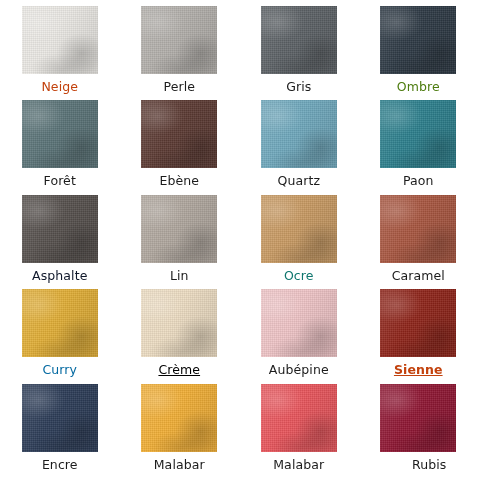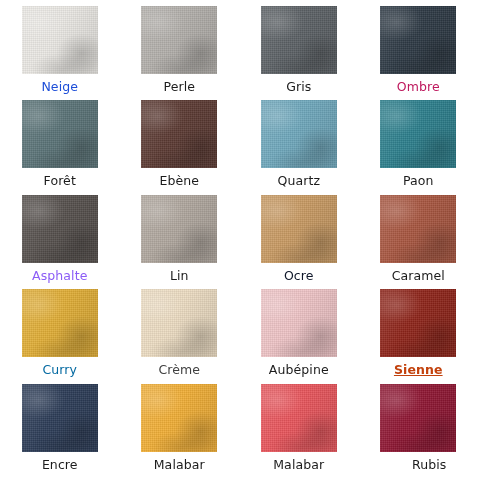--- a/index.html
+++ b/index.html
@@ -84,21 +84,21 @@
 </head>
 <body>
 
 <div id="palette-grid" style="background: rgb(255, 255, 255);">
     <div class="swatch-cell">
       <div class="swatch-chip" style="background: rgb(234, 232, 228);">
         <span class="tex-a"></span>
         <span class="tex-b"></span>
         <span class="tex-c"></span>
       </div>
-      <div class="swatch-label" style="color: #1d4ed8;">Neige</div>
+      <div class="swatch-label" style="color: #c2410c;">Neige</div>
     </div>
     <div class="swatch-cell">
       <div class="swatch-chip" style="background: rgb(178, 175, 171);">
         <span class="tex-a"></span>
         <span class="tex-b"></span>
         <span class="tex-c"></span>
       </div>
       <div class="swatch-label" style="color: rgb(28, 28, 28);">Perle</div>
     </div>
     <div class="swatch-cell">
@@ -108,21 +108,21 @@
         <span class="tex-c"></span>
       </div>
       <div class="swatch-label" style="color: rgb(28, 28, 28);">Gris</div>
     </div>
     <div class="swatch-cell">
       <div class="swatch-chip" style="background: rgb(45, 57, 68);">
         <span class="tex-a"></span>
         <span class="tex-b"></span>
         <span class="tex-c"></span>
       </div>
-      <div class="swatch-label" style="color: #be185d;">Ombre</div>
+      <div class="swatch-label" style="color: #4d7c0f;">Ombre</div>
     </div>
     <div class="swatch-cell">
       <div class="swatch-chip" style="background: rgb(90, 115, 119);">
         <span class="tex-a"></span>
         <span class="tex-b"></span>
         <span class="tex-c"></span>
       </div>
       <div class="swatch-label" style="color: rgb(28, 28, 28);">Forêt</div>
     </div>
     <div class="swatch-cell">
@@ -148,37 +148,37 @@
         <span class="tex-c"></span>
       </div>
       <div class="swatch-label" style="color: rgb(28, 28, 28);">Paon</div>
     </div>
     <div class="swatch-cell">
       <div class="swatch-chip" style="background: rgb(86, 80, 77);">
         <span class="tex-a"></span>
         <span class="tex-b"></span>
         <span class="tex-c"></span>
       </div>
-      <div class="swatch-label" style="color: #8b5cf6;">Asphalte</div>
+      <div class="swatch-label" style="color: #0f172a;">Asphalte</div>
     </div>
     <div class="swatch-cell">
       <div class="swatch-chip" style="background: rgb(176, 167, 158);">
         <span class="tex-a"></span>
         <span class="tex-b"></span>
         <span class="tex-c"></span>
       </div>
       <div class="swatch-label" style="color: rgb(28, 28, 28);">Lin</div>
     </div>
     <div class="swatch-cell">
       <div class="swatch-chip" style="background: rgb(200, 154, 99);">
         <span class="tex-a"></span>
         <span class="tex-b"></span>
         <span class="tex-c"></span>
       </div>
-      <div class="swatch-label" style="color: #0f172a;">Ocre</div>
+      <div class="swatch-label" style="color: #0f766e;">Ocre</div>
     </div>
     <div class="swatch-cell">
       <div class="swatch-chip" style="background: rgb(168, 86, 64);">
         <span class="tex-a"></span>
         <span class="tex-b"></span>
         <span class="tex-c"></span>
       </div>
       <div class="swatch-label" style="color: rgb(28, 28, 28);">Caramel</div>
     </div>
     <div class="swatch-cell">
@@ -188,21 +188,21 @@
         <span class="tex-c"></span>
       </div>
       <div class="swatch-label" style="color: #0369a1;">Curry</div>
     </div>
     <div class="swatch-cell">
       <div class="swatch-chip" style="background: rgb(236, 220, 194);">
         <span class="tex-a"></span>
         <span class="tex-b"></span>
         <span class="tex-c"></span>
       </div>
-      <div class="swatch-label" style="color: #404040;">Crème</div>
+      <div class="swatch-label" style="color: #000000; text-decoration: underline;">Crème</div>
     </div>
     <div class="swatch-cell">
       <div class="swatch-chip" style="background: rgb(238, 196, 198);">
         <span class="tex-a"></span>
         <span class="tex-b"></span>
         <span class="tex-c"></span>
       </div>
       <div class="swatch-label" style="color: rgb(28, 28, 28);">Aubépine</div>
     </div>
     <div class="swatch-cell is-selected">

